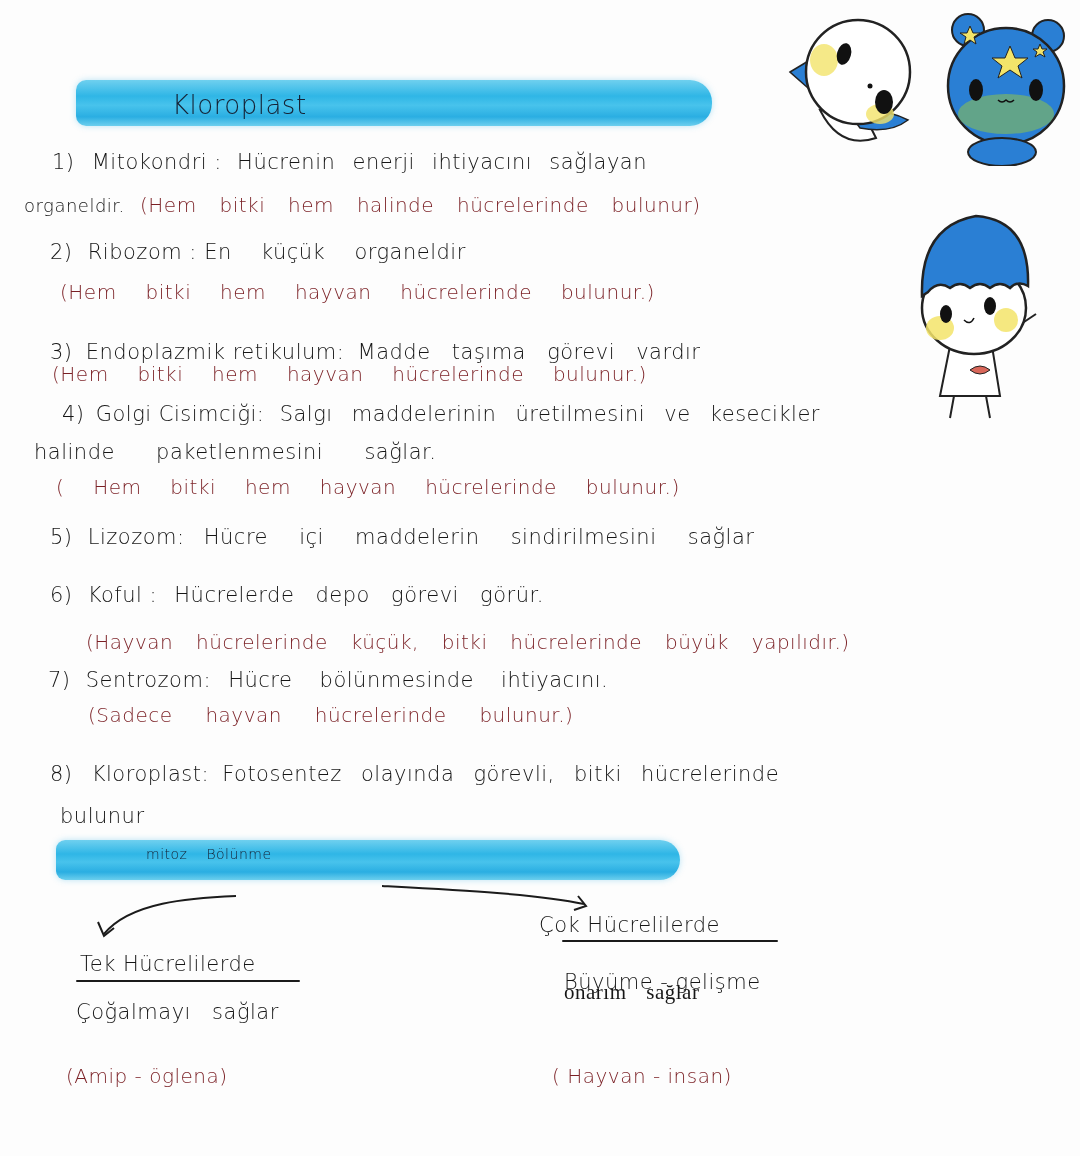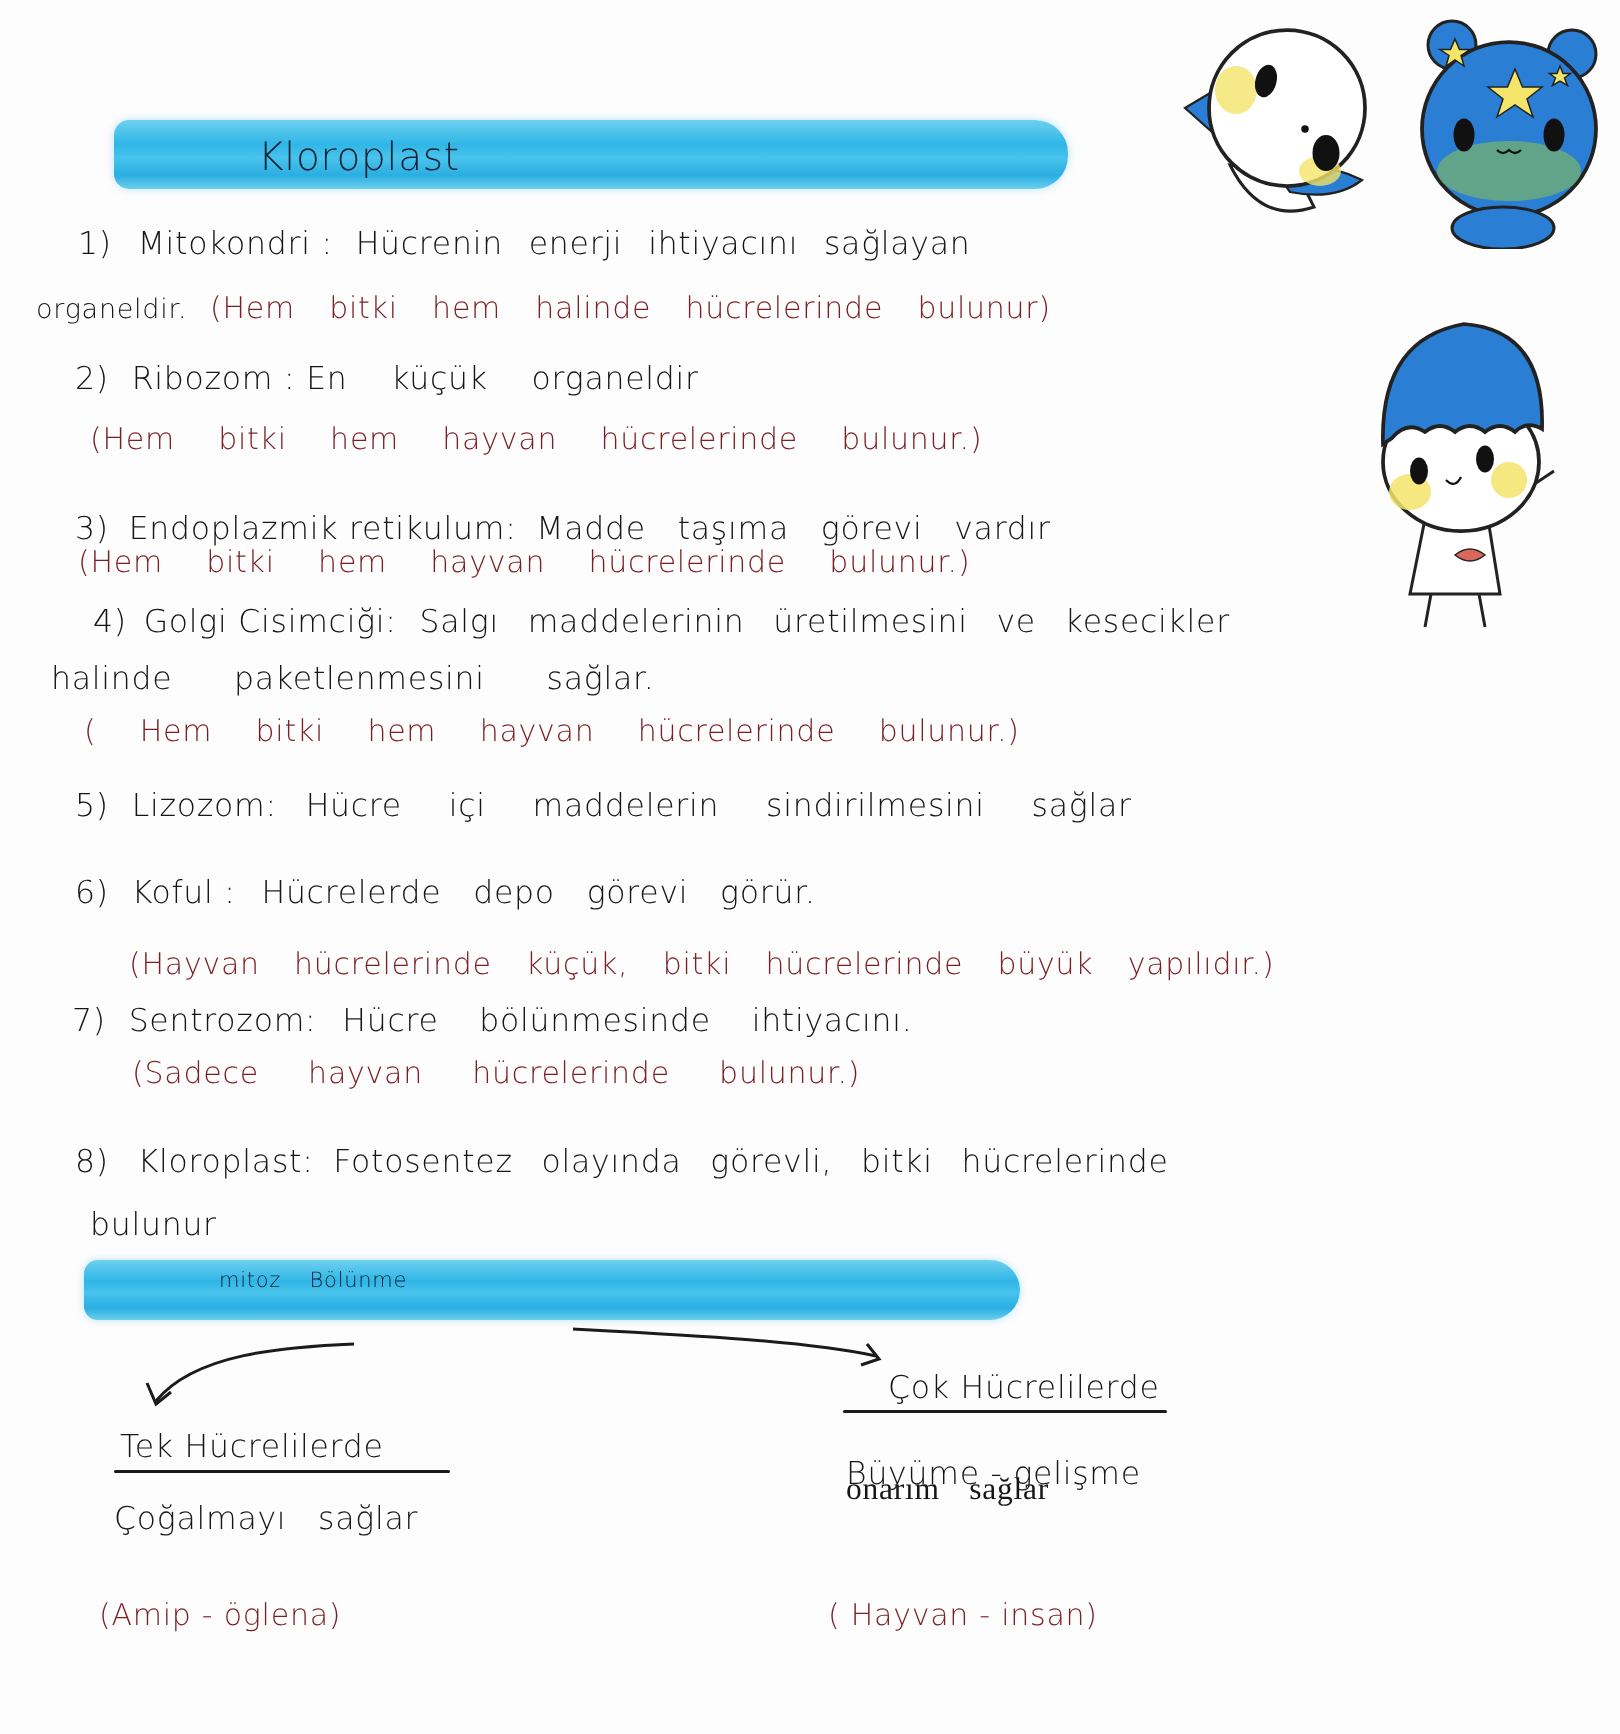--- a/index.html
+++ b/index.html
@@ -99,21 +99,21 @@
 <svg class="char" width="220" height="40" style="left:378px; top:882px;" viewBox="0 0 220 40">
   <path d="M4 4 C80 8, 160 12, 206 22" stroke="#1b1b1b" stroke-width="2" fill="none"></path>
   <path d="M196 28 L208 24 L200 14" stroke="#1b1b1b" stroke-width="2" fill="none"></path>
 </svg>
 
 <div class="abs hand black line" style="left:80px; top:952px;">Tek Hücrelilerde</div>
 <div class="underline" style="left:76px; top:980px; width:224px;"></div>
 <div class="abs hand black line" style="left:76px; top:1000px; word-spacing:14px;">Çoğalmayı sağlar</div>
 <div class="abs hand red sub" style="left:66px; top:1064px;">(Amip - öglena)</div>
 
-<div class="abs hand black line" style="left:592px; top:913px;">Çok Hücrelilerde</div>
+<div class="abs hand black line" style="left:539px; top:913px;">Çok Hücrelilerde</div>
 <div class="underline" style="left:562px; top:940px; width:216px;"></div>
 <div class="abs hand black line" style="left:564px; top:970px;">Büyüme - gelişme</div>
 <div class="abs hand black line" style="left:564px; top:980px; word-spacing:14px;font-family:Liberation Serif, serif;">onarım sağlar</div>
 <div class="abs hand red sub" style="left:552px; top:1064px;">( Hayvan - insan)</div>
 
 <svg class="char" width="150" height="140" style="left:780px; top:10px;" viewBox="0 0 150 140">
   <path d="M10 62 L30 50 L28 78 Z" fill="#2a7fd4" stroke="#222" stroke-width="1.5"></path>
   <path d="M40 100 Q60 140 96 128 L84 104 Z" fill="#fff" stroke="#222" stroke-width="2"></path>
   <path d="M70 104 Q100 96 128 110 Q110 124 80 118 Z" fill="#2a7fd4" stroke="#222" stroke-width="1.5"></path>
   <ellipse cx="78" cy="62" rx="52" ry="52" fill="#ffffff" stroke="#222" stroke-width="2.5"></ellipse>

